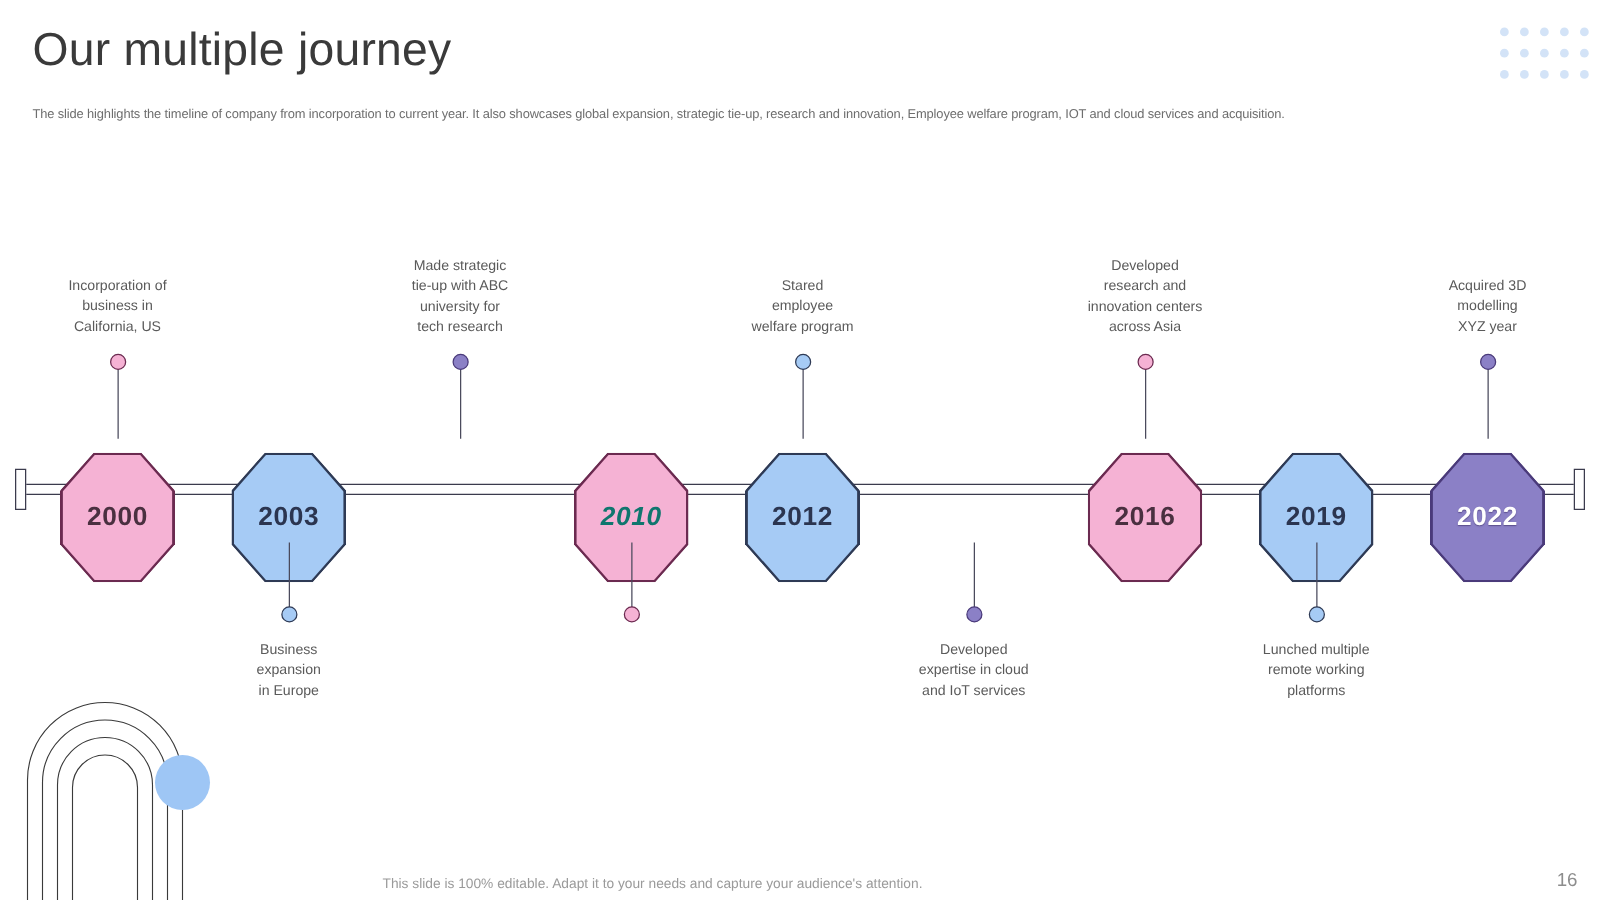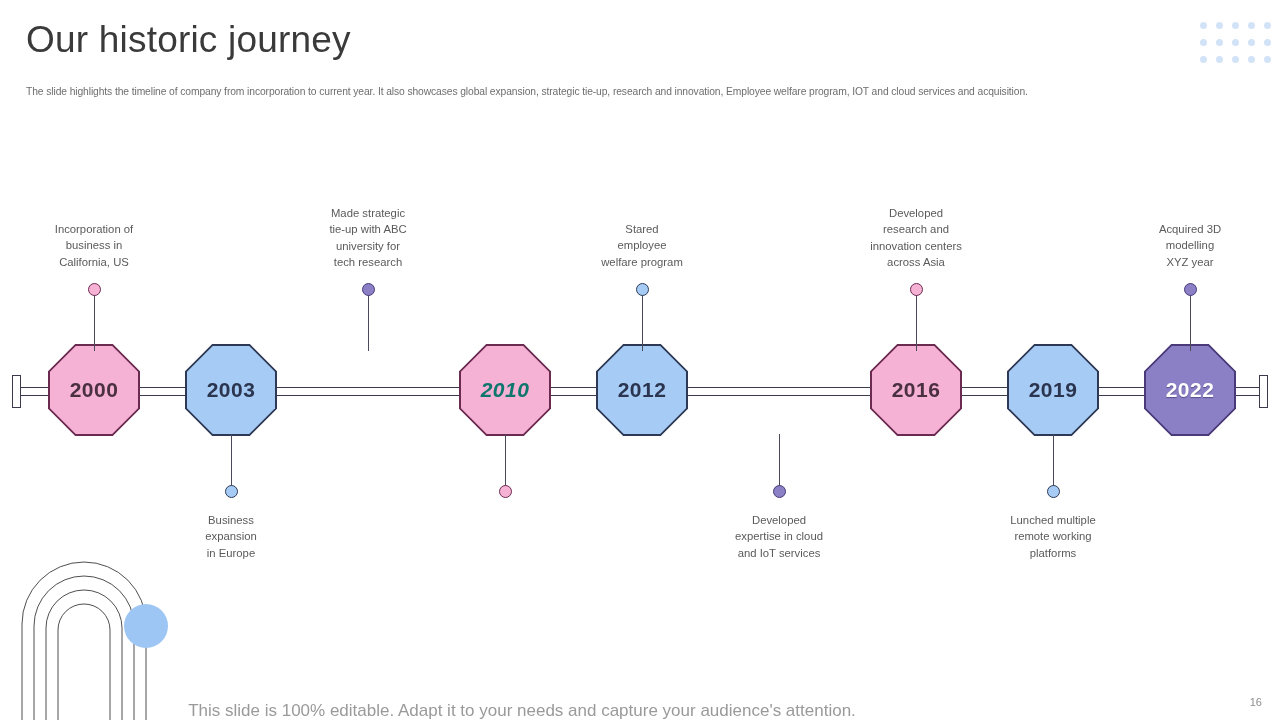--- a/index.html
+++ b/index.html
@@ -46,21 +46,21 @@
   .rail .ln.a{top:0;}
   .rail .ln.b{top:8px;}
   .cap{
     position:absolute;top:375px;width:9px;height:33px;
     border:1px solid #3b3b4d;background:#fff;box-sizing:border-box;
   }
   .cap.left{left:12px;}
   .cap.right{left:1259px;}
 
   
-  .node{position:absolute;top:344px;width:92px;height:92px;}
+  .node{position:absolute;top:362px;width:92px;height:104px;}
   .oct{
     position:absolute;inset:0;
     clip-path:polygon(29.3% 0%,70.7% 0%,100% 29.3%,100% 70.7%,70.7% 100%,29.3% 100%,0% 70.7%,0% 29.3%);
     display:flex;align-items:center;justify-content:center;
     font-size:21px;font-weight:bold;letter-spacing:.5px;
   }
   .oct .ring{
     position:absolute;inset:0;
     clip-path:polygon(29.3% 0%,70.7% 0%,100% 29.3%,100% 70.7%,70.7% 100%,29.3% 100%,0% 70.7%,0% 29.3%);
   }
@@ -77,30 +77,30 @@
     border:1.6px solid #55556b;box-sizing:border-box;
   }
   .cap-label{
     position:absolute;text-align:center;font-size:11.3px;color:#5a5a5a;
     line-height:1.45;
   }
 
   
   .footer-note{
     position:absolute;left:0;top:701px;width:1044px;text-align:center;
-    font-size:17px;color:#9a9a9a;
+    font-size:11px;color:#9a9a9a;
   }
   .page-num{
-    position:absolute;right:18px;top:696px;font-size:11px;color:#8d8d8d;
+    position:absolute;right:18px;top:696px;font-size:15px;color:#8d8d8d;
   }
 </style>
 </head>
 <body>
 
-<div class="title">Our historic journey</div>
+<div class="title">Our multiple journey</div>
 <div class="subtitle">The slide highlights the timeline of company from incorporation to current year.  It also showcases global expansion, strategic tie-up, research and innovation, Employee welfare program, IOT and cloud services and acquisition.</div>
 
 <div class="dot-grid">
     <i style="left: 0px; top: 0px; background: rgb(211, 227, 247);"></i>
     <i style="left: 16px; top: 0px; background: rgb(211, 227, 247);"></i>
     <i style="left: 32px; top: 0px; background: rgb(211, 227, 247);"></i>
     <i style="left: 48px; top: 0px; background: rgb(211, 227, 247);"></i>
     <i style="left: 64px; top: 0px; background: rgb(211, 227, 247);"></i>
     <i style="left: 0px; top: 17px; background: rgb(211, 227, 247);"></i>
     <i style="left: 16px; top: 17px; background: rgb(211, 227, 247);"></i>

